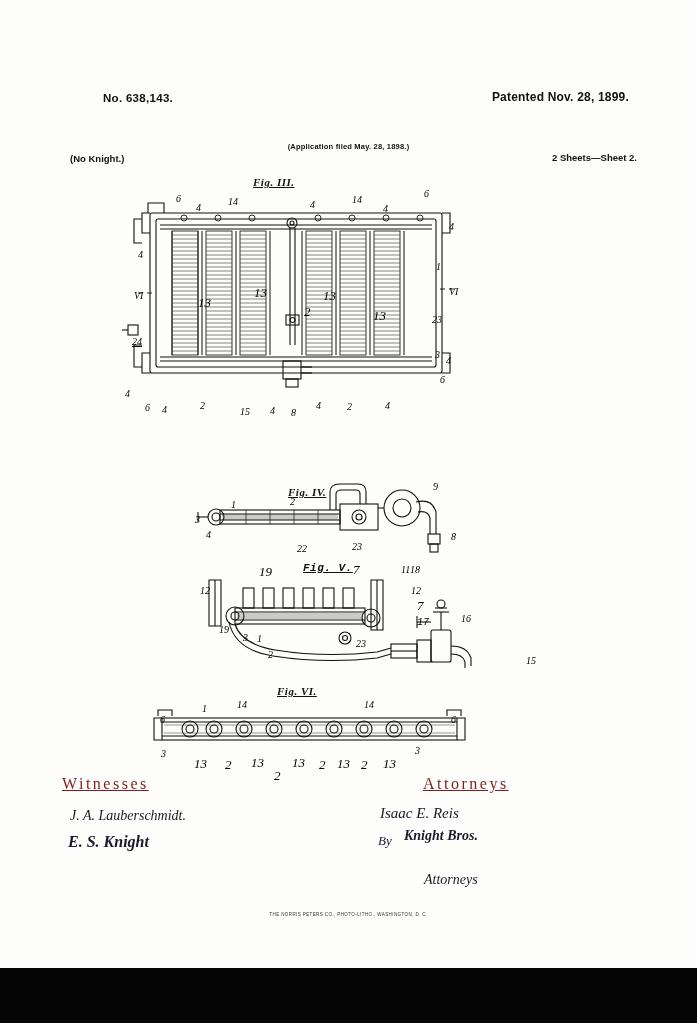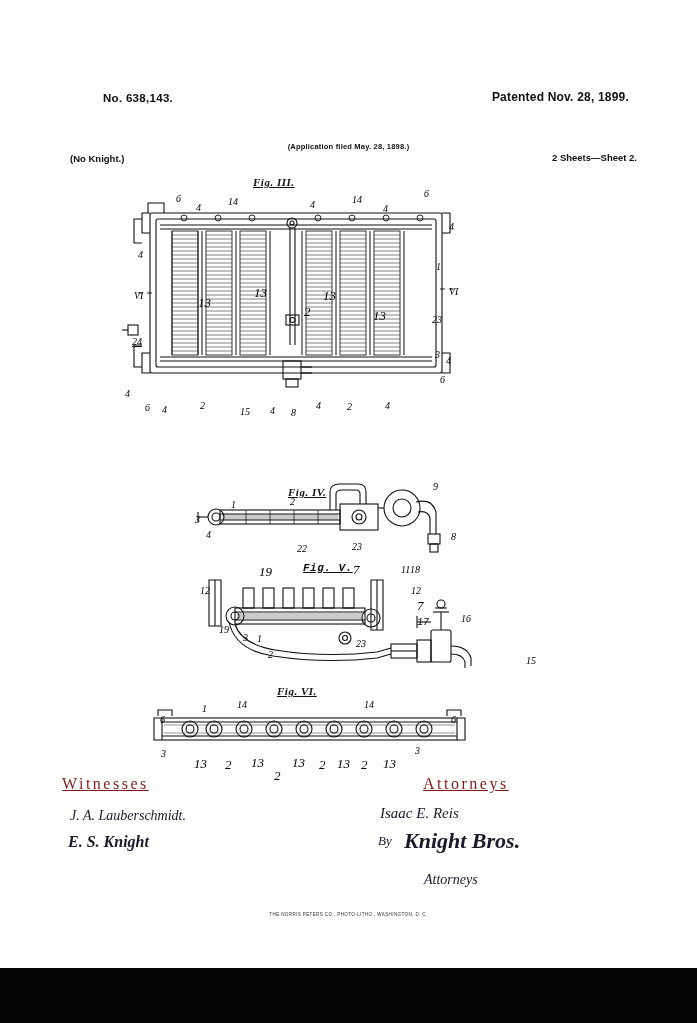--- a/index.html
+++ b/index.html
@@ -517,19 +517,19 @@
     <div class="ref sm" style="left:274px; top:768px;">2</div>
   </div>
 
   <div class="sig-heading" style="left:62px; top:775px; font-size:16px; letter-spacing:2.5px; text-decoration:underline;">Witnesses</div>
   <div class="sig-script" style="left:70px; top:808px; font-size:14px;">J. A. Lauberschmidt.</div>
   <div class="sig-script" style="left:68px; top:833px; font-size:16px; font-weight:bold;">E. S. Knight</div>
 
   <div class="sig-heading" style="left:423px; top:775px; font-size:16px; letter-spacing:2.5px; text-decoration:underline;">Attorneys</div>
   <div class="sig-script" style="left:380px; top:805px; font-size:15px;">Isaac E. Reis</div>
   <div class="sig-script" style="left:378px; top:833px; font-size:13px;">By</div>
-  <div class="sig-script" style="left:404px; top:828px; font-size:22px; font-weight:bold;">Knight Bros.</div>
+  <div class="sig-script" style="left:404px; top:828px; font-size:14px; font-weight:bold;">Knight Bros.</div>
   <div class="sig-script" style="left:424px; top:872px; font-size:14px;">Attorneys</div>
 
   <div class="imprint">THE NORRIS PETERS CO., PHOTO-LITHO., WASHINGTON, D. C.</div>
 
   <div class="scan-bar"></div>
 </div>
 
 </body></html>

